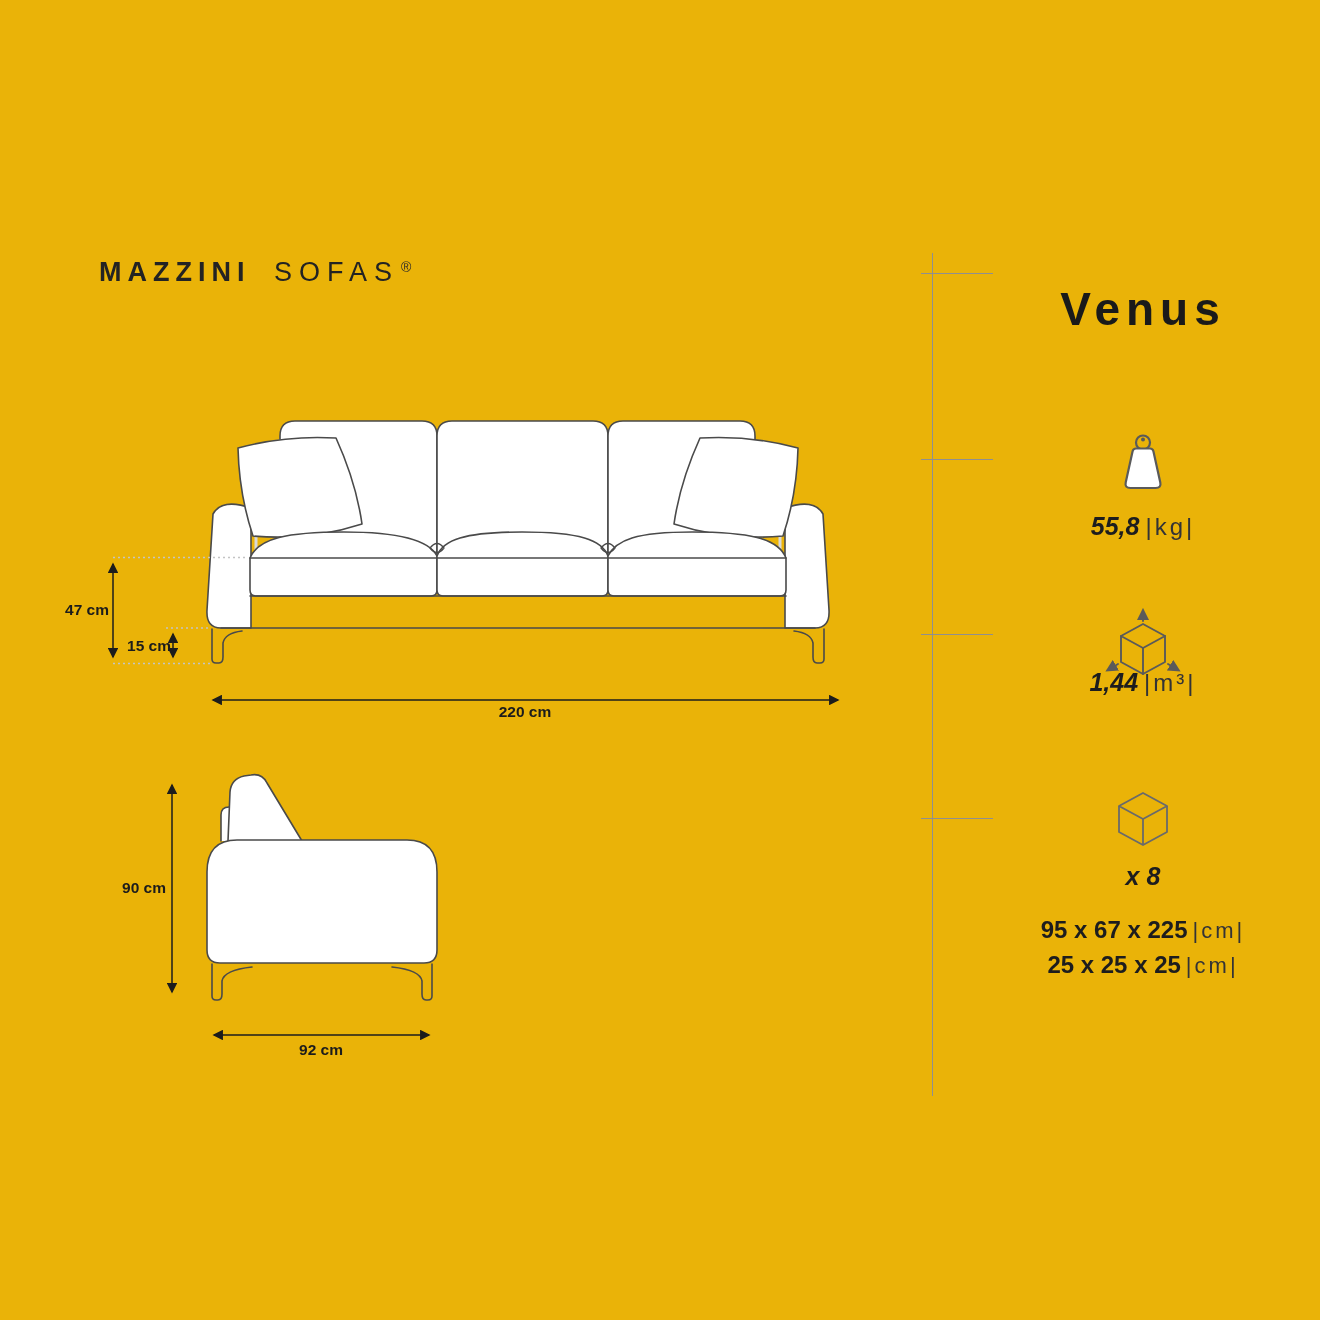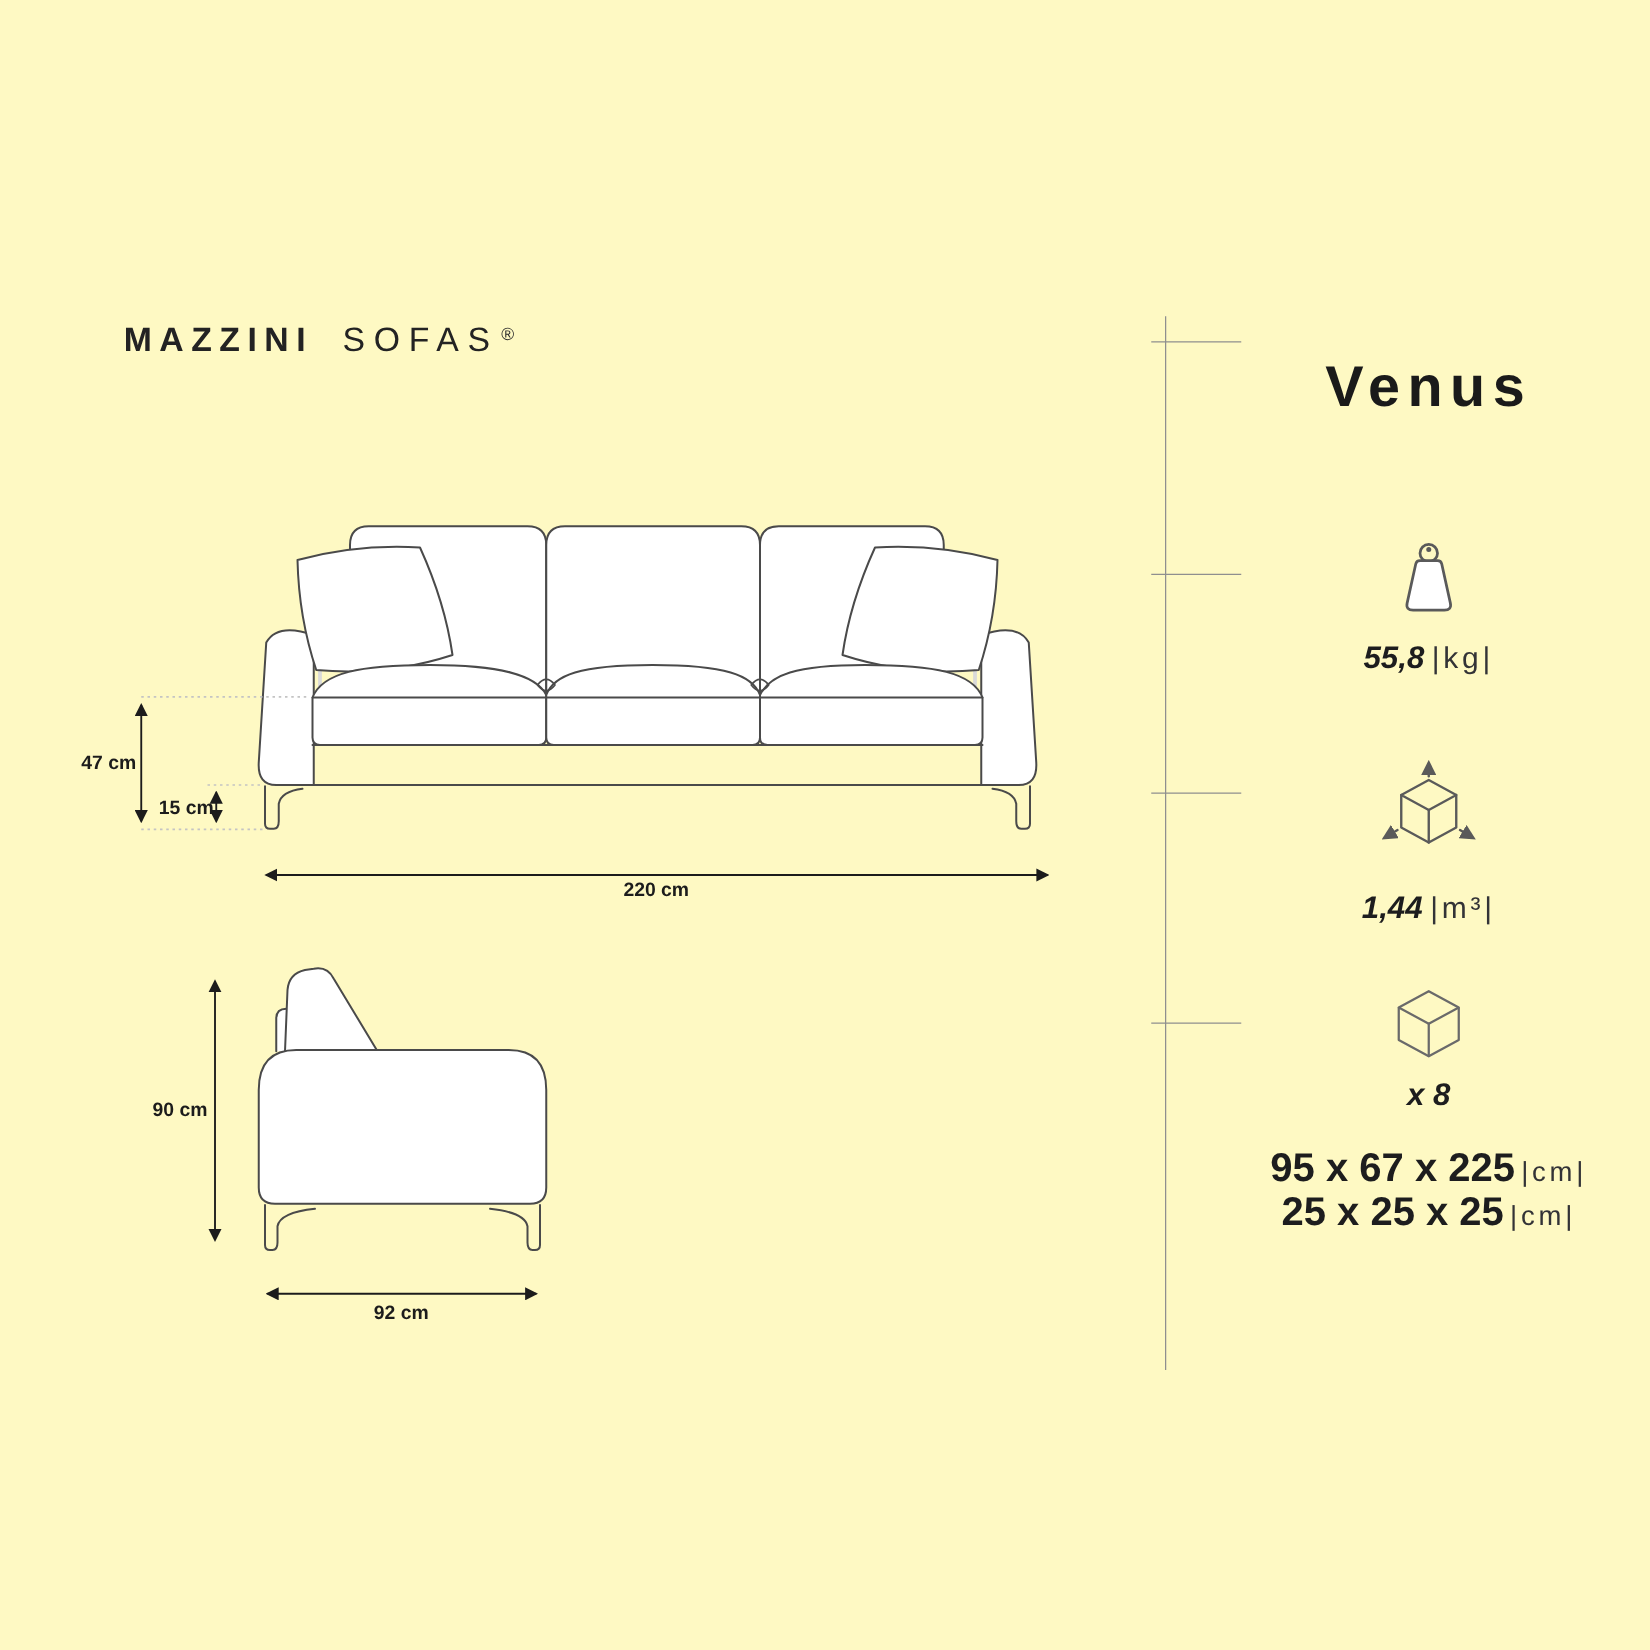--- a/index.html
+++ b/index.html
@@ -1,33 +1,33 @@
 <!DOCTYPE html>
 <html><head>
 <meta charset="utf-8">
 <style>
   html,body{margin:0;padding:0;background:#fff;}
-  #stage{position:relative;width:1320px;height:1320px;background:#fef9c3;overflow:hidden;
+  #stage{position:relative;width:1320px;height:1320px;background:#eab308;overflow:hidden;
          font-family:"Liberation Sans", sans-serif;color:#1d1d1e;}
   .abs{position:absolute;}
   
   #brand{left:99px;top:258px;font-size:27px;line-height:1.05;white-space:nowrap;color:#232323;}
   #brand .b1{font-weight:700;letter-spacing:6px;}
   #brand .b2{font-weight:400;letter-spacing:7px;margin-left:16px;}
   #brand .reg{font-size:14px;font-weight:400;vertical-align:9px;letter-spacing:0;margin-left:2px;color:#2a2a2a;}
   
   .vline{left:932px;top:253px;width:1px;height:843px;background:#8f8f8f;}
   .tick{left:921px;width:72px;height:1px;background:#8f8f8f;}
   
   #panel{left:986px;top:0;width:314px;height:1108px;}
   #panel .row{position:absolute;left:0;width:100%;text-align:center;}
   .title{font-size:46px;font-weight:700;letter-spacing:6px;color:#1a1a1a;}
   .val{font-weight:700;font-size:25px;color:#1d1d1e;font-style:italic;}
   .unit{font-weight:400;font-size:24px;color:#333336;letter-spacing:3px;margin-left:6px;}
-  .val2{font-weight:700;font-size:32px;color:#1d1d1e;margin-top:41px;}
+  .val2{font-weight:700;font-size:24px;color:#1d1d1e;margin-top:41px;}
   .unit2{font-weight:400;font-size:22px;color:#333336;letter-spacing:3px;margin-left:5px;}
   svg text{font-family:"Liberation Sans", sans-serif;font-weight:700;font-size:15.5px;fill:#1c1c1c;}
 </style>
 </head>
 <body>
 
 <div id="stage">
 
   <div class="abs" id="brand">
     <span class="b1">MAZZINI</span>
@@ -148,21 +148,21 @@
         <g stroke="#5a5a5a" stroke-width="1.9" fill="none" stroke-linejoin="round" stroke-linecap="round">
           <path d="M44,18 L66,30 L44,42 L22,30 Z"></path>
           <path d="M22,30 L22,56 L44,68 L66,56 L66,30"></path>
           <path d="M44,42 L44,68"></path>
           <line x1="44" y1="15" x2="44" y2="5" marker-end="url(#ah3)"></line>
           <line x1="19" y1="58" x2="9" y2="64" marker-end="url(#ah3)"></line>
           <line x1="69" y1="58" x2="79" y2="64" marker-end="url(#ah3)"></line>
         </g>
       </svg>
     </div>
-    <div class="row" style="top:712px">
+    <div class="row" style="top:668px">
       <span class="val">1,44</span><span class="unit">|m³|</span>
     </div>
 
     <div class="row" style="top:788px">
       <svg width="58" height="62" viewBox="0 0 58 62">
         <g stroke="#6a6a6a" stroke-width="1.8" fill="none" stroke-linejoin="round">
           <path d="M29,5 L53,18 L29,31 L5,18 Z"></path>
           <path d="M5,18 L5,44 L29,57 L53,44 L53,18"></path>
           <path d="M29,31 L29,57"></path>
         </g>

